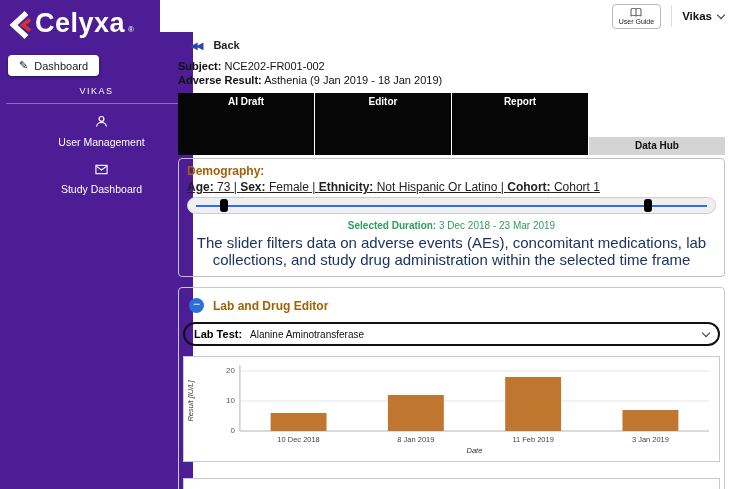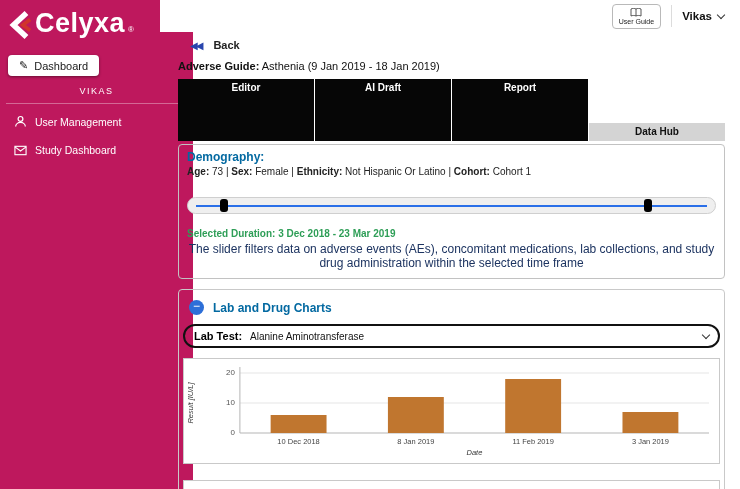--- a/index.html
+++ b/index.html
@@ -1,56 +1,56 @@
 <!DOCTYPE html>
 <html><head>
 <meta charset="utf-8">
 <style>
   *{margin:0;padding:0;box-sizing:border-box;}
   html,body{width:740px;height:489px;overflow:hidden;}
   body{font-family:"Liberation Sans",sans-serif;background:#fff;}
   .app{position:relative;width:740px;height:489px;overflow:hidden;background:#fff;}
 
   
-  .sidebar{position:absolute;left:0;top:0;width:193px;height:100%;background:#be185d;color:#fff;}
+  .sidebar{position:absolute;left:0;top:0;width:193px;height:100%;background:#4c1d95;color:#fff;}
   .logo{display:flex;align-items:flex-start;gap:3px;padding:9px 6px 6px 8px;cursor:pointer;}
   .logo-text{font-size:27px;font-weight:bold;letter-spacing:.5px;line-height:1.1;}
   .logo-reg{font-size:8px;margin-top:16px;}
   .dash-btn{display:flex;align-items:center;gap:6px;background:#fff;color:#1a1a1a;border-radius:4px;margin:8px 0 0 8px;padding:4px 11px;width:max-content;font-size:11px;box-shadow:0 1px 3px rgba(0,0,0,.45);cursor:pointer;}
   .dash-icon{font-size:11px;color:#222;}
   .vikas{font-size:9px;letter-spacing:1.5px;text-align:center;padding:10px 0 7px;margin:0 6px 3px;border-bottom:1px solid rgba(255,255,255,.35);cursor:pointer;}
-  .nav-item{display:flex;align-items:center;gap:8px;padding:8px 4px 8px 14px;font-size:10.5px;cursor:pointer;}
+  .nav-item{display:flex;align-items:center;gap:8px;padding:8px 4px 8px 14px;font-size:10.5px;cursor:pointer;flex-direction:column;}
 
   
   .topbar{position:absolute;left:160px;top:0;right:0;height:32px;background:#fff;display:flex;align-items:center;justify-content:flex-end;gap:10px;padding-right:8px;}
   .guide-btn{display:flex;flex-direction:column;align-items:center;gap:1px;border:1px solid #b9b9b9;border-radius:4px;background:#fff;padding:3px 6px;font-size:7px;color:#222;cursor:pointer;font-family:inherit;}
   .vdiv{width:1px;height:22px;background:#dcdcdc;}
   .user-menu{display:flex;align-items:center;gap:6px;font-size:11.5px;font-weight:bold;color:#111;cursor:pointer;padding-right:8px;}
   .chev{width:6px;height:6px;border-right:1.6px solid #333;border-bottom:1.6px solid #333;transform:rotate(45deg);margin-top:-3px;}
 
   
   .content{position:absolute;left:160px;top:32px;right:0;bottom:0;padding:0 15px 0 18px;overflow:hidden;}
   .back-row{display:flex;align-items:center;gap:6px;margin:7px 0 9px 12px;cursor:pointer;width:max-content;}
   .back-icon{color:#2946ae;font-size:10px;letter-spacing:-2px;}
   .back-label{font-size:11px;font-weight:bold;color:#222;margin-left:6px;}
   .subject-line{font-size:11px;color:#111;margin:1px 0 2px;}
   .tabs{display:flex;gap:1px;margin-top:7px;}
   .tab{flex:1;background:#060606;color:#fff;text-align:center;font-size:10px;font-weight:bold;padding:3px 0 4px;cursor:pointer;}
   .tab.active{background:#d4d4d4;color:#111;margin-top:44px;}
   .panel{border:1px solid #c2c2c2;border-radius:4px;margin-top:3px;padding:5px 8px 8px;}
-  .sec-title{font-size:12px;font-weight:bold;color:#0369a1;}
-  .demo-line{font-size:10px;margin:2px 0 20px;color:#222;}
+  .sec-title{font-size:12px;font-weight:bold;color:#a16207;}
+  .demo-line{font-size:12px;margin:2px 0 3px;color:#222;text-decoration:underline;}
   .demo-pair:not(:first-child)::before{content:" | ";}
   .slider{position:relative;height:17px;border:1px solid #cfcfcf;border-radius:9px;background:#efefef;margin-top:3px;cursor:pointer;}
   .slider-line{position:absolute;left:8px;right:8px;top:7px;height:2px;background:#2a6fe8;}
   .handle{position:absolute;top:1px;width:8px;height:13px;background:#000;border-radius:3px;cursor:ew-resize;}
   .handle.left{left:6%;}
   .handle.right{left:86.5%;}
-  .sel-dur{text-align:left;font-size:10px;color:#2e9e57;margin-top:14px;font-weight:bold;}
-  .slider-note{text-align:center;font-size:12px;color:#1d3461;margin-top:3px;}
+  .sel-dur{text-align:center;font-size:10px;color:#2e9e57;margin-top:6px;}
+  .slider-note{text-align:center;font-size:15px;color:#1d3461;margin-top:3px;}
 
   .section-panel{border:1px solid #c9c9c9;border-radius:4px;margin-top:10px;padding:8px 4px 0;height:400px;}
   .section-head{display:flex;align-items:center;gap:9px;margin:2px 0 9px 6px;}
   .minus-circle{width:15px;height:15px;border-radius:50%;background:#2d6fd8;color:#fff;font-size:12px;line-height:12px;text-align:center;cursor:pointer;flex:0 0 auto;}
   .lab-box{display:flex;align-items:center;gap:8px;border:2px solid #111;border-radius:12px;padding:4px 9px;font-size:11px;}
   .lab-label{font-weight:bold;white-space:nowrap;}
   .lab-select{flex:1;display:flex;align-items:center;justify-content:space-between;font-size:10px;color:#111;cursor:pointer;}
   .chart-box{border:1px solid #c9c9c9;margin-top:10px;background:#fff;}
   .chart-box svg{display:block;width:100%;}
 </style>
@@ -109,27 +109,31 @@
   </header>
 
   <main class="content">
 
     <div class="back-row">
       <span class="back-icon">◀◀</span>
       <span class="back-label">Back</span>
     </div>
 
     <div class="subject-line">
-      <b>Adverse Guide:</b>
+      <b>Subject:</b>
+      <span>NCE202-FR001-002</span>
+    </div>
+    <div class="subject-line">
+      <b>Adverse Result:</b>
       <span>Asthenia (9 Jan 2019 - 18 Jan 2019)</span>
     </div>
 
     <div class="tabs">
+      <div class="tab">AI Draft</div>
       <div class="tab">Editor</div>
-      <div class="tab">AI Draft</div>
       <div class="tab">Report</div>
       <div class="tab active">Data Hub</div>
     </div>
 
     <div class="panel">
       <div class="sec-title">Demography:</div>
       <div class="demo-line">
         <span class="demo-pair"><b>Age:</b> <span>73</span></span><span class="demo-pair"><b>Sex:</b> <span>Female</span></span><span class="demo-pair"><b>Ethnicity:</b> <span>Not Hispanic Or Latino</span></span><span class="demo-pair"><b>Cohort:</b> <span>Cohort 1</span></span>
       </div>
 
@@ -142,21 +146,21 @@
       <div class="sel-dur">
         <b>Selected Duration:</b>
         <span>3 Dec 2018 - 23 Mar 2019</span>
       </div>
       <div class="slider-note">The slider filters data on adverse events (AEs), concomitant medications, lab collections, and study drug administration within the selected time frame</div>
     </div>
 
     <div class="section-panel">
       <div class="section-head">
         <div class="minus-circle">−</div>
-        <span class="sec-title">Lab and Drug Charts</span>
+        <span class="sec-title">Lab and Drug Editor</span>
       </div>
 
       <div class="lab-box">
         <span class="lab-label">Lab Test:</span>
         <div class="lab-select">
           <span>Alanine Aminotransferase</span>
           <span class="chev"></span>
         </div>
       </div>
 

